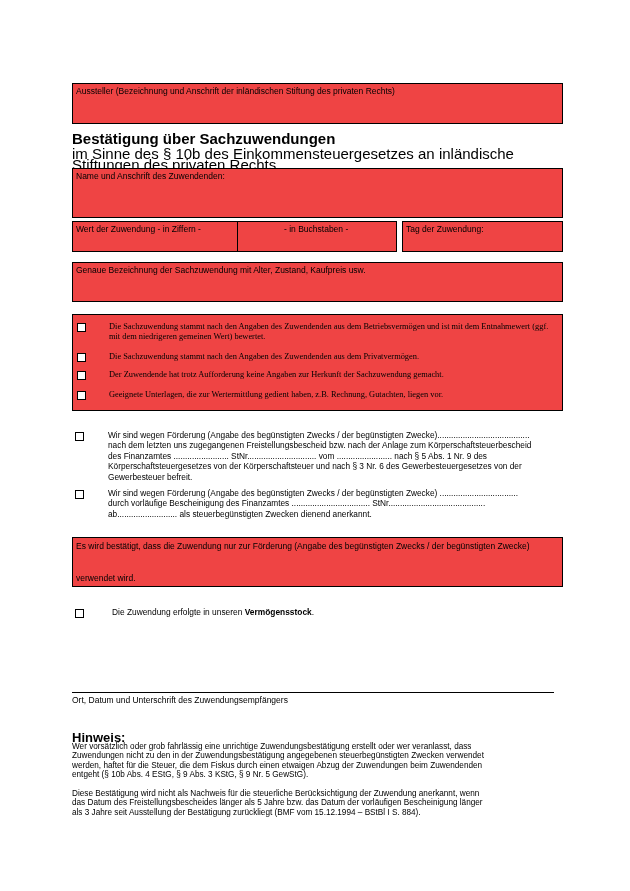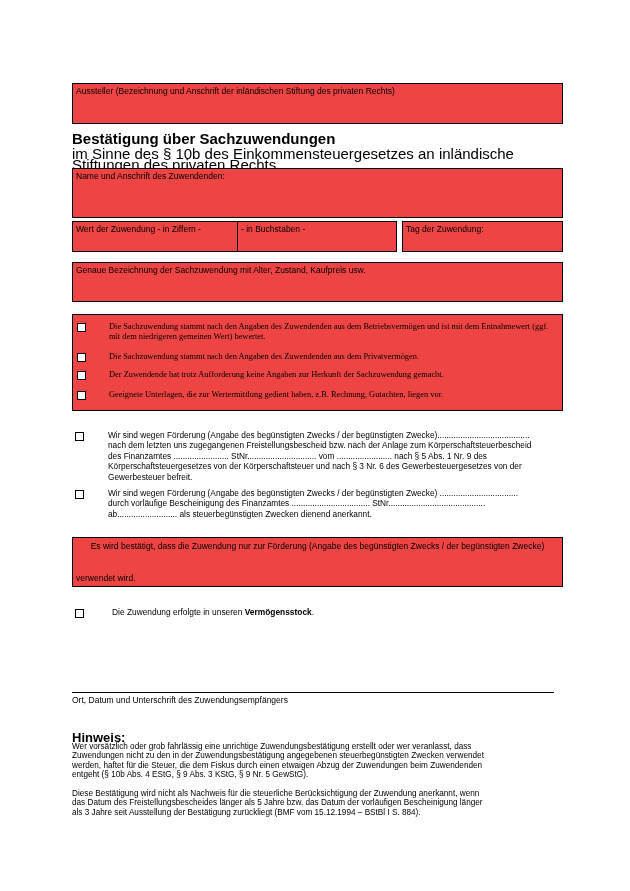--- a/index.html
+++ b/index.html
@@ -42,21 +42,21 @@
     <div class="subtitle">im Sinne des § 10b des Einkommensteuergesetzes an inländische Stiftungen des privaten Rechts</div>
   </div>
 
   <div class="box" style="left:72px; top:168px; width:491px; height:50px;">
     <div class="box-label">Name und Anschrift des Zuwendenden:</div>
   </div>
 
   <div class="box" style="left:72px; top:221px; width:166px; height:31px;">
     <div class="box-label">Wert der Zuwendung - in Ziffern -</div>
   </div>
-  <div class="box" style="left:237px; top:221px; width:160px; height:31px;">
+  <div class="box" style="left:237px; top:221px; width:160px; height:31px;padding-left:43px;">
     <div class="box-label">- in Buchstaben -</div>
   </div>
   <div class="box" style="left:402px; top:221px; width:161px; height:31px;">
     <div class="box-label">Tag der Zuwendung:</div>
   </div>
 
   <div class="box" style="left:72px; top:262px; width:491px; height:40px;">
     <div class="box-label">Genaue Bezeichnung der Sachzuwendung mit Alter, Zustand, Kaufpreis usw.</div>
   </div>
 
@@ -83,21 +83,21 @@
     <div class="line">Gewerbesteuer befreit.</div>
   </div>
 
   <span class="cb" style="left:75px; top:490px;"></span>
   <div class="para" style="left:108px; top:488px; width:455px;">
     <div class="line">Wir sind wegen Förderung (Angabe des begünstigten Zwecks / der begünstigten Zwecke) ..................................</div>
     <div class="line">durch vorläufige Bescheinigung des Finanzamtes .................................. StNr..........................................</div>
     <div class="line">ab.......................... als steuerbegünstigten Zwecken dienend anerkannt.</div>
   </div>
 
-  <div class="box" style="left:72px; top:537px; width:491px; height:50px;text-align:center;">
+  <div class="box" style="left:72px; top:537px; width:491px; height:50px;">
     <div class="usage-line" style="position:absolute; left:3px; top:3px; width:483px;">Es wird bestätigt, dass die Zuwendung nur zur Förderung (Angabe des begünstigten Zwecks / der begünstigten Zwecke)</div>
     <div class="usage-line" style="position:absolute; left:3px; bottom:3px;">verwendet wird.</div>
   </div>
 
   <span class="cb" style="left:75px; top:609px;"></span>
   <div class="itemtext" style="left:112px; top:608px; width:440px;">
     <span>Die Zuwendung erfolgte in unseren </span><span class="bold">Vermögensstock</span><span>.</span>
   </div>
 
   <div class="sig-line" style="left:72px; top:692px; width:482px;"></div>

